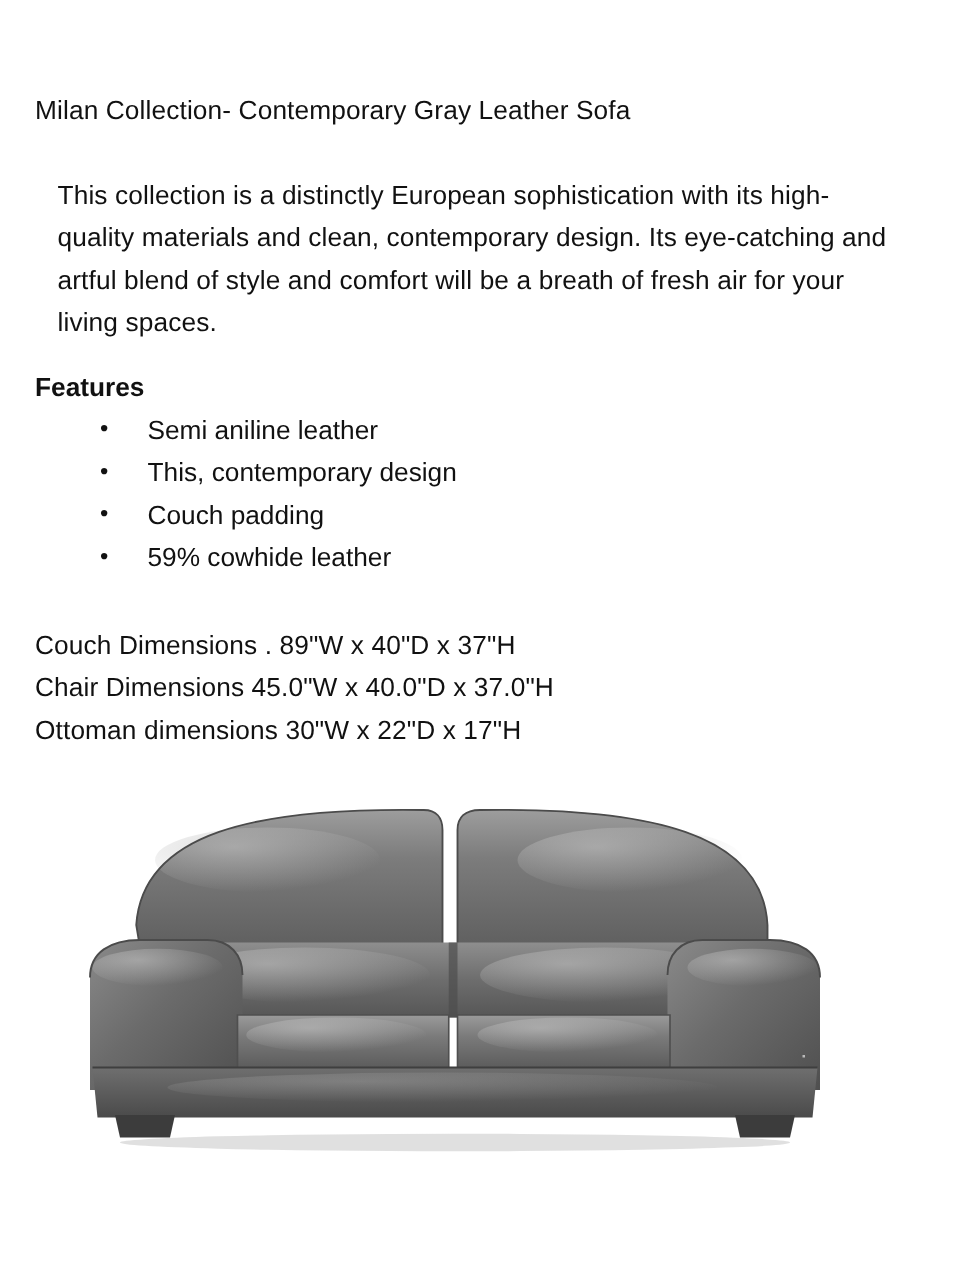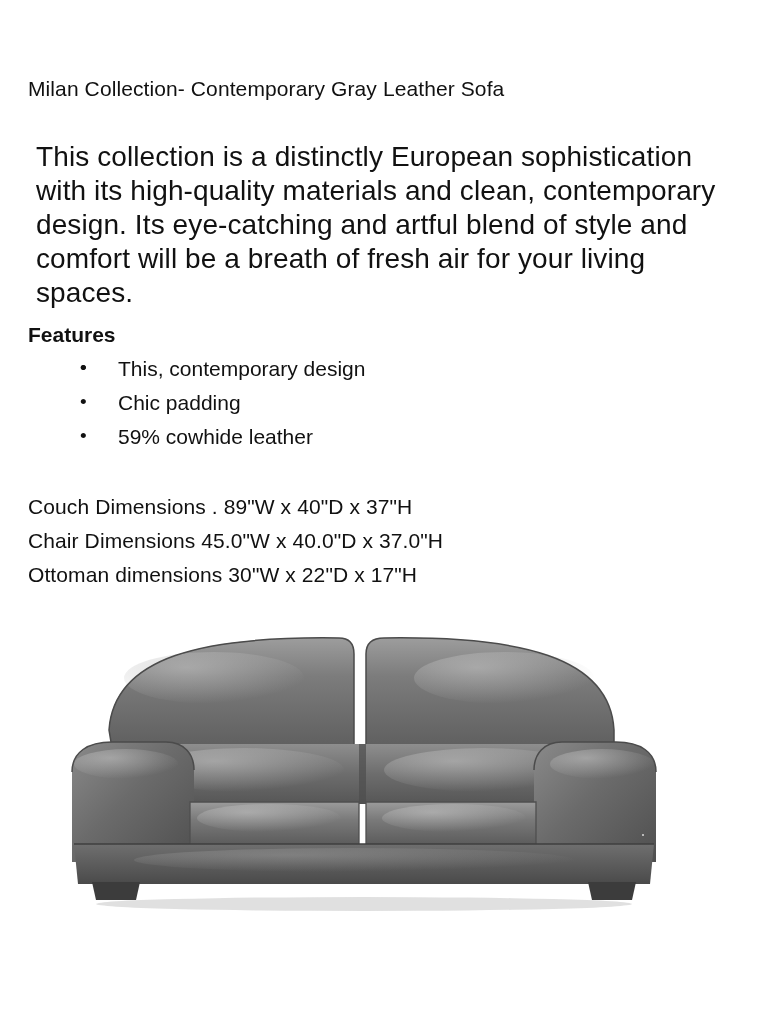--- a/index.html
+++ b/index.html
@@ -23,23 +23,23 @@
     position: relative;
   }
   .doc-title {
     font-size: 21px;
     line-height: 30px;
     margin: 0 0 36px 0;
     font-weight: normal;
     letter-spacing: 0.1px;
   }
   .body-para {
-    font-size: 28px;
-    line-height: 34px;
-    margin: 8px;
+    font-size: 21px;
+    line-height: 34px;
+    margin: 18px;
     letter-spacing: 0.1px;
   }
   .features-label {
     font-size: 21px;
     line-height: 34px;
     margin: 0;
     font-weight: bold;
   }
   ul.features {
     margin: 0;
@@ -96,28 +96,29 @@
 
   <h1 class="doc-title">Milan Collection- Contemporary Gray Leather Sofa</h1>
 
   <p class="body-para">This collection is a distinctly European sophistication with its high-quality materials and clean, contemporary design. Its eye-catching and artful blend of style and comfort will be a breath of fresh air for your living spaces.</p>
 
   <p class="features-label">Features</p>
 
   <ul class="features">
     <li>
       <span class="bullet">•</span>
+      <span>Semi aniline leather</span>
     </li>
     <li>
       <span class="bullet">•</span>
       <span>This, contemporary design</span>
     </li>
     <li>
       <span class="bullet">•</span>
-      <span>Chic padding</span>
+      <span>Couch padding</span>
     </li>
     <li>
       <span class="bullet">•</span>
       <span>59% cowhide leather</span>
     </li>
   </ul>
 
   <div class="dims">
     <p class="dim-line">Couch Dimensions . 89"W x 40"D x 37"H</p>
     <p class="dim-line">Chair Dimensions  45.0"W x 40.0"D x 37.0"H</p>

